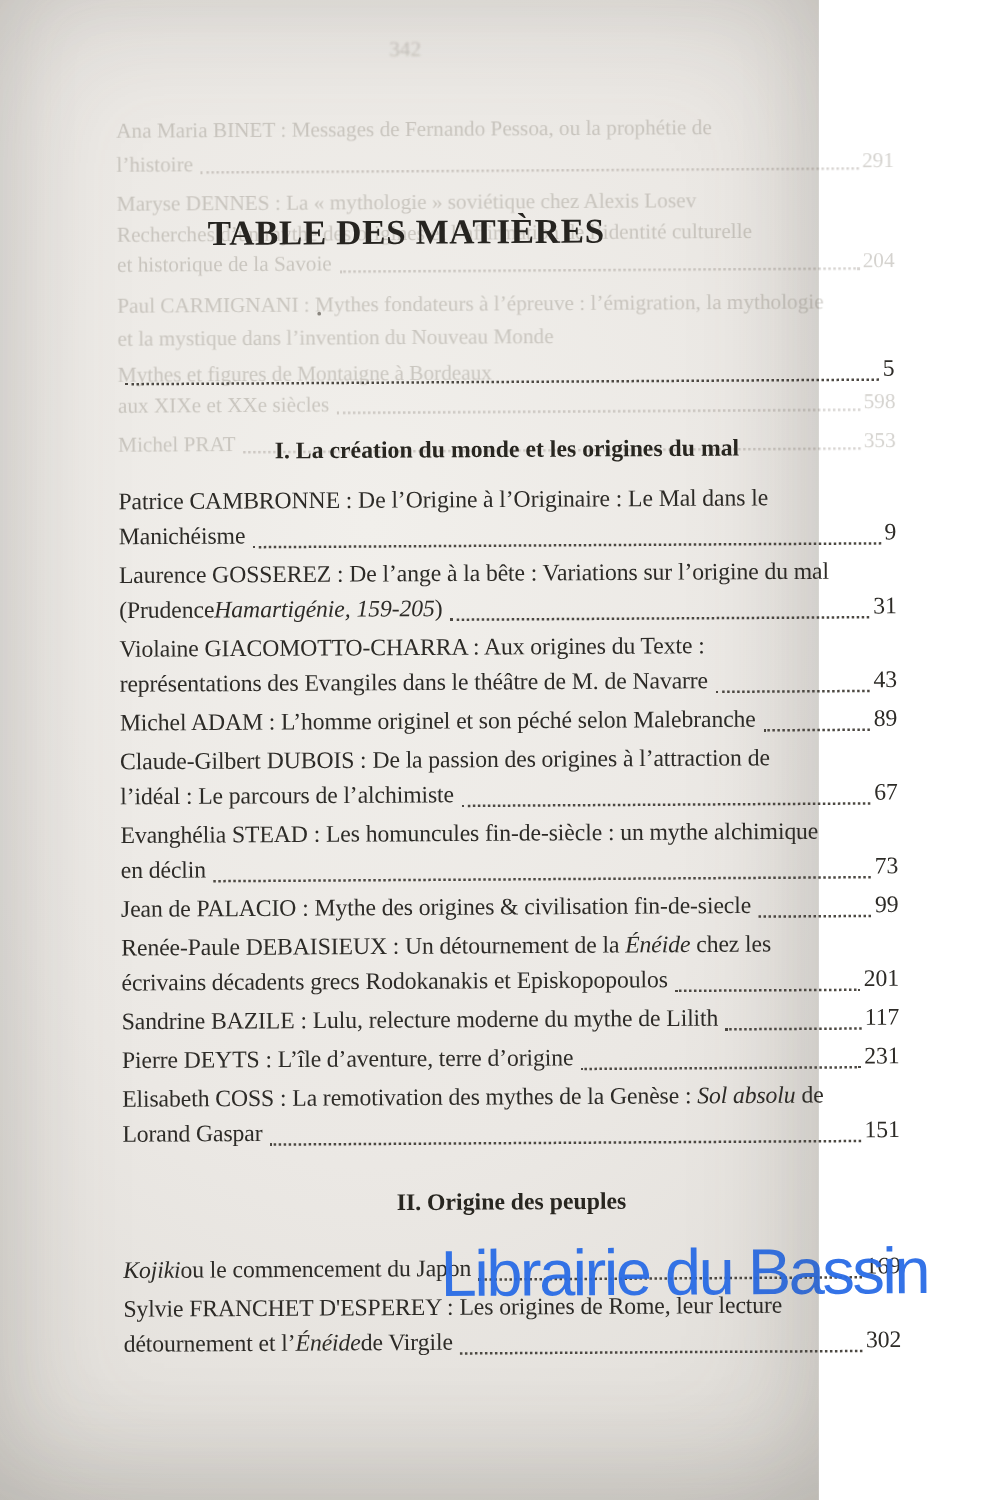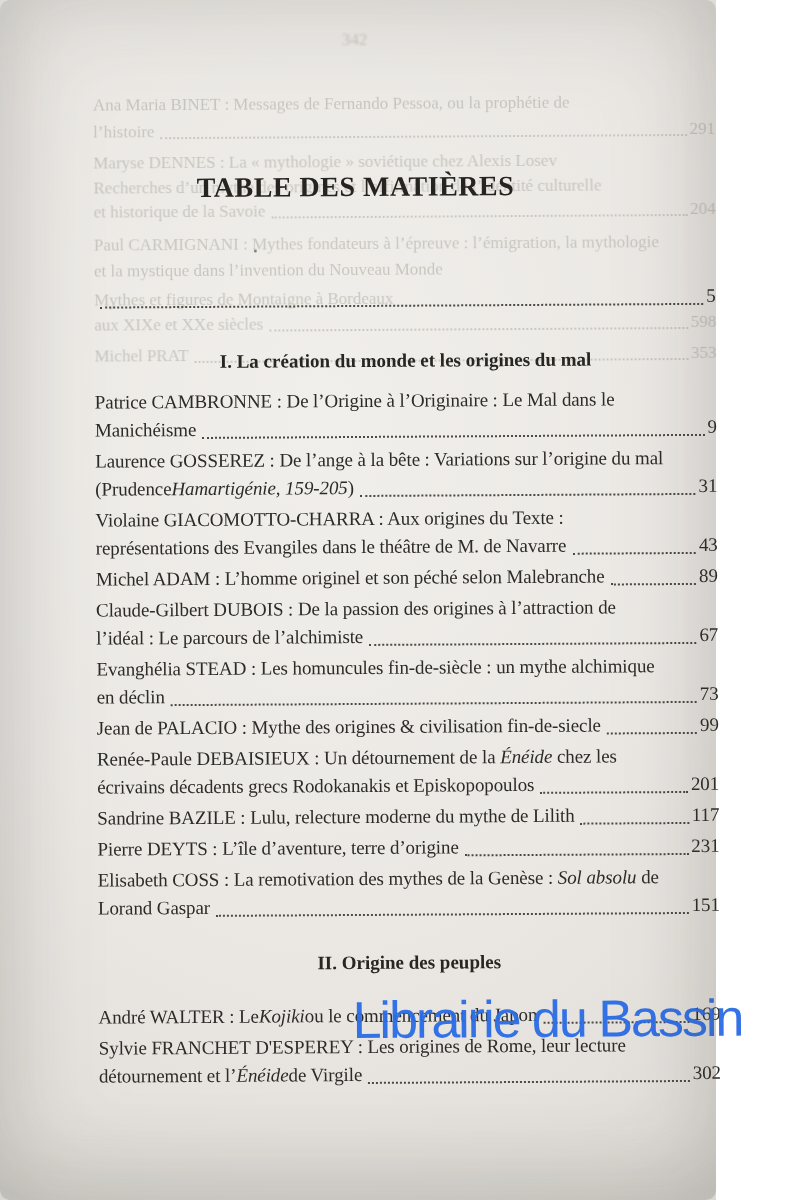--- a/index.html
+++ b/index.html
@@ -1,20 +1,19 @@
 <!DOCTYPE html>
 <html><head>
 <meta charset="utf-8">
 <style>
   html,body{margin:0;padding:0;width:791px;height:1200px;overflow:hidden;}
   .photo{
-    position:relative;width:716px;height:1200px;
+    position:relative;width:655px;height:1200px;
     background:radial-gradient(120% 95% at 45% 35%, #f1efeb 0%, #ebe8e4 45%, #e2dfda 75%, #d6d3ce 95%, #cdcac5 100%);
     font-family:"Liberation Serif", serif;
-    border-radius:10px;
   }
   .photo::after{
     content:"";position:absolute;inset:0;pointer-events:none;
     box-shadow:inset 0 0 110px rgba(80,75,68,.20), inset 0 -35px 70px rgba(80,75,68,.10);
   }
   .sheet{position:absolute;inset:0;transform:rotate(-0.35deg);}
   
   .ghosts{position:absolute;inset:0;}
   .ghost{
     position:absolute;left:96px;width:622px;
@@ -190,21 +189,20 @@
             <span class="leader"></span>
             <span class="pnum">151</span>
           </div>
         </div>
       </div>
 
     <h2 class="sech sec2h">II. Origine des peuples</h2>
     <div class="entries sec2e" id="sec2">
         <div class="entry">
           <div class="line last">
-            <span>André WALTER : Le </span>
             <span class="it">Kojiki</span>
             <span> ou le commencement du Japon</span>
             <span class="leader"></span>
             <span class="pnum">169</span>
           </div>
         </div>
         <div class="entry">
           <div class="line"><span>Sylvie FRANCHET D'ESPEREY : Les origines de Rome, leur lecture</span></div>
           <div class="line last">
             <span>détournement et l’</span>

